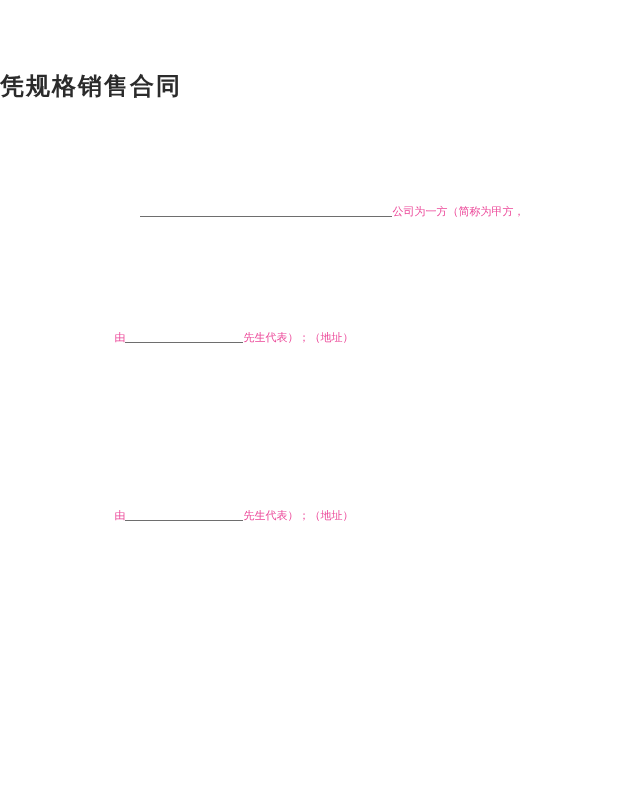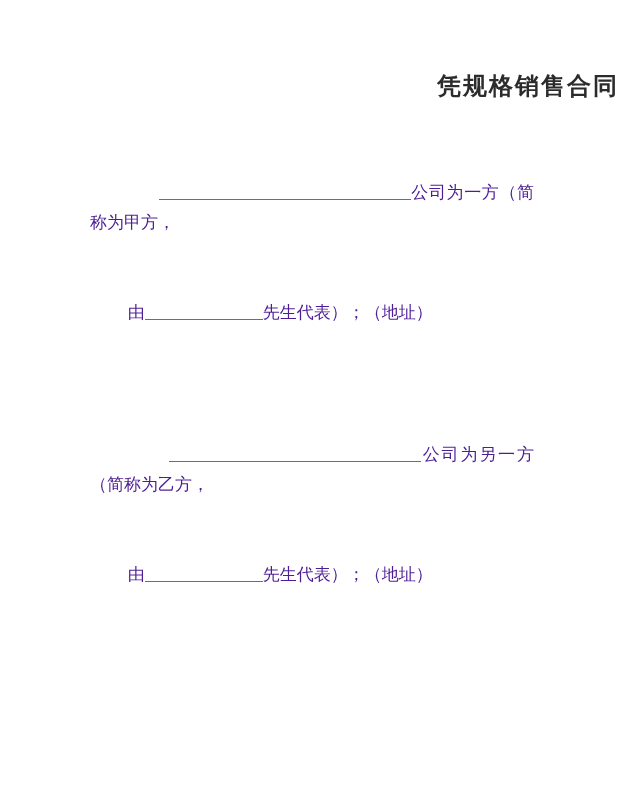--- a/index.html
+++ b/index.html
@@ -17,36 +17,36 @@
   }
   .page {
     width: 619px;
     height: 800px;
     background: #ffffff;
     box-sizing: border-box;
     padding: 0;
     position: relative;
   }
   .doc-title {
-    text-align: right;
+    text-align: left;
     font-size: 24px;
     font-weight: bold;
     color: #2b2b2b;
     letter-spacing: 2px;
     margin: 0;
     padding-top: 70px;
     line-height: 32px;
   }
   .body-block {
     padding: 0 85px 0 90px;
   }
   .para {
-    font-size: 17px;
-    line-height: 30px;
-    color: #4c1d95;
+    font-size: 11px;
+    line-height: 42px;
+    color: #ec4899;
     margin: 0;
     text-align: justify;
     word-break: break-all;
   }
   .para .ln {
     display: block;
     white-space: pre-wrap;
   }
   .blank {
     display: inline-block;
@@ -73,22 +73,19 @@
       <span class="ln">
         <span class="indent2"></span><span class="blank b-xl"></span><span>公司为一方（简称为甲方，</span>
       </span>
       <span class="ln">
         <span>由</span><span class="blank b-lg"></span><span>先生代表）；（地址）</span>
       </span>
     </div>
 
     <div class="para gap-xl">
       <span class="ln">
-        <span class="indent2"></span><span class="blank b-xl"></span><span>公司为另一方（简称为乙方，</span>
-      </span>
-      <span class="ln">
         <span>由</span><span class="blank b-lg"></span><span>先生代表）；（地址）</span>
       </span>
     </div>
 
 
   </div>
 </div>
 
 </body></html>

